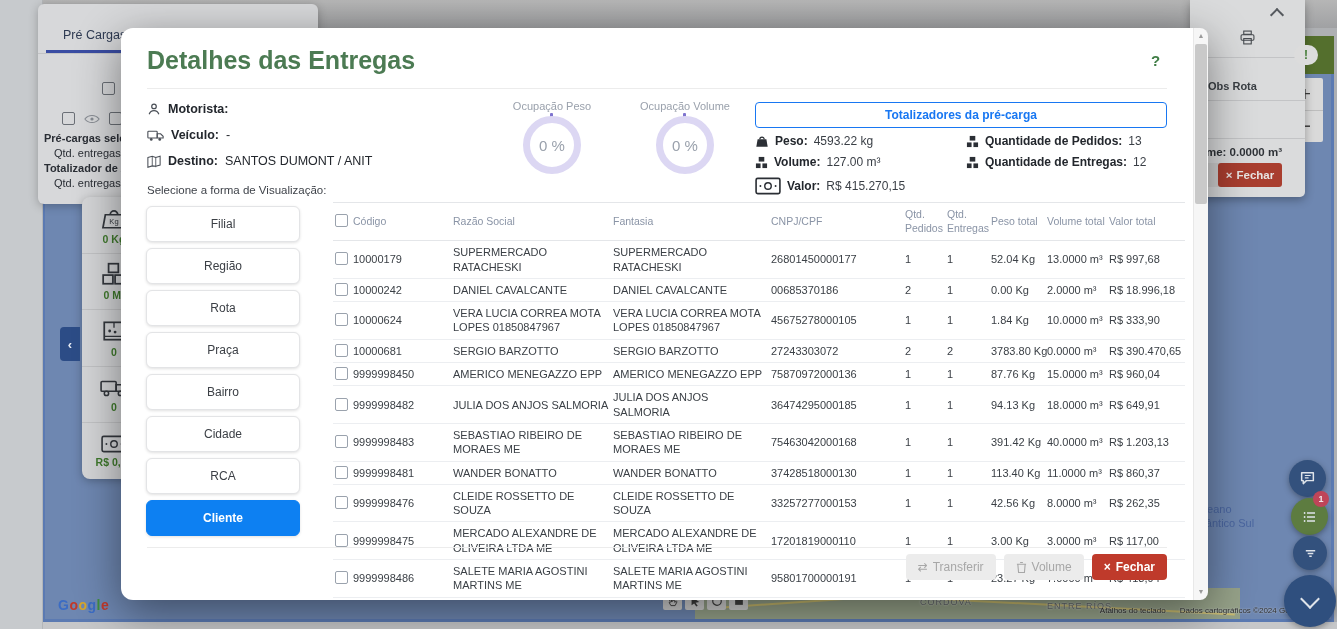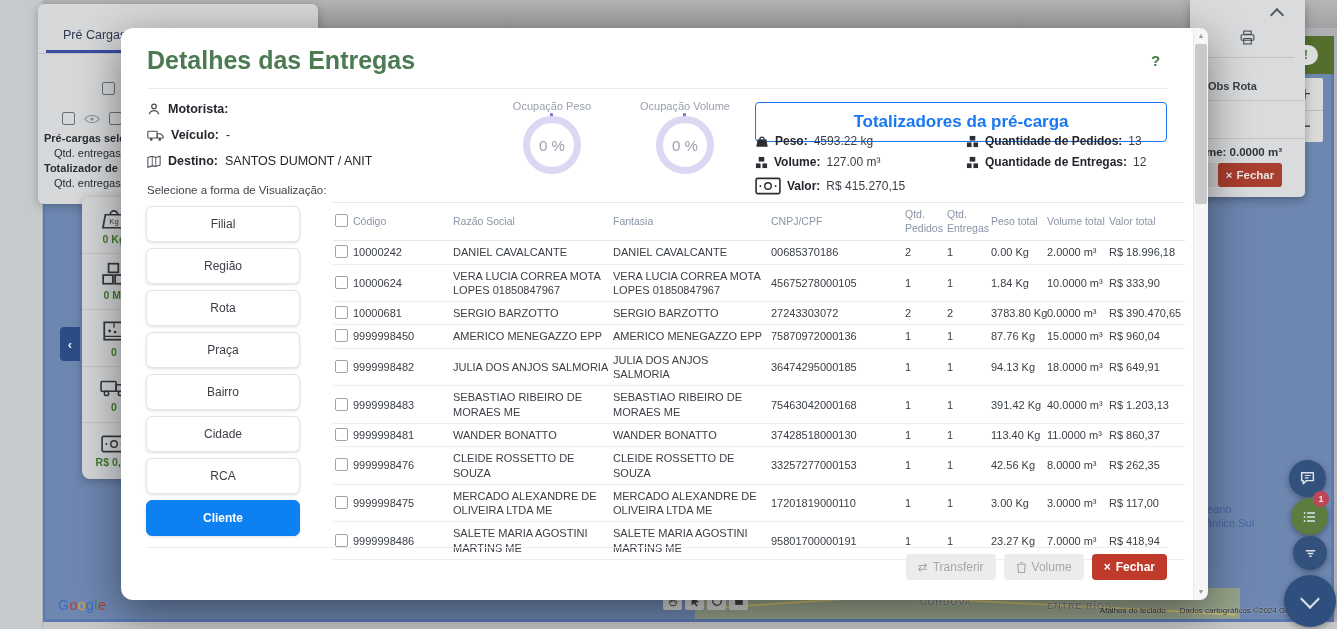--- a/index.html
+++ b/index.html
@@ -14,21 +14,21 @@
   .hamburger{left:11px;top:12px;width:20px;}
   .hamburger i{display:block;height:2.2px;background:#49536b;margin:0 0 3.6px 0;border-radius:1px;}
   .railicons{left:0;top:64px;width:42px;display:flex;flex-direction:column;align-items:center;gap:13px;color:#5d6878;}
   .railicons .ric{width:15px;height:15px;}
 
   .map{left:42px;top:46px;width:1292px;height:576px;background:#6e87b1;border:3px solid #5b7ab2;box-sizing:border-box;z-index:1;}
   .land{left:695px;top:588px;width:545px;height:31px;background:#96a289;z-index:2;overflow:hidden;}
   .road{position:absolute;height:1.5px;background:#c9bb6e;}
   .maplabel{z-index:2;color:#64686b;font-size:9px;letter-spacing:1px;text-shadow:0 0 2px #e7e7e7;}
   .oceanlabel{z-index:2;color:#4a66a0;font-size:11px;width:70px;line-height:1.25;}
-  .google{left:58px;top:597px;z-index:2;font-size:14px;font-weight:normal;letter-spacing:.5px;}
+  .google{left:58px;top:597px;z-index:2;font-size:14px;font-weight:bold;letter-spacing:.5px;}
   .maptools{left:663px;top:591px;z-index:3;display:flex;gap:3px;}
   .maptools .mtb{width:19px;height:19px;background:#d2d2d2;border-radius:2px;color:#3f3f3f;display:flex;align-items:center;justify-content:center;}
   .attr{right:6px;top:606px;z-index:2;font-size:8px;color:#2f2f2f;text-shadow:0 0 2px #cfd3da;}
   .attr span{margin-left:14px;}
   .bottomstrip{left:0;top:622px;width:1337px;height:7px;background:#c6c7c9;z-index:2;}
 
   .zoombox{left:1287px;top:78px;width:36px;height:64px;background:#d9d9d9;border-radius:2px;z-index:3;
            display:flex;flex-direction:column;}
   .zoombox div{flex:1;display:flex;align-items:center;justify-content:center;font-size:21px;color:#3c3c3c;}
   .zoombox div:first-child{border-bottom:1px solid #bdbdbd;}
@@ -88,22 +88,22 @@
   .inforow{position:absolute;left:26px;display:flex;align-items:center;gap:7px;font-size:12.5px;color:#23272d;}
   .inforow .lab{font-weight:bold;}
   .inforow .ico{color:#4a4f57;}
   .selview{position:absolute;left:26px;top:156px;font-size:11.5px;color:#3f434a;}
 
   .gauge-label{position:absolute;width:130px;text-align:center;top:72px;font-size:11px;color:#9aa1ac;}
   .gauge-ring{position:absolute;top:88px;width:58px;height:58px;border:7px solid #dcd7f3;border-radius:50%;box-sizing:border-box;
               display:flex;align-items:center;justify-content:center;font-size:15px;color:#9aa1ac;}
   .gauge-tick{position:absolute;top:85px;width:3px;height:9px;background:#7f74cf;border-radius:1px;}
 
-  .totbox{position:absolute;left:634px;top:74px;width:412px;height:40px;border:1.5px solid #1877f2;border-radius:4px;box-sizing:border-box;
-          display:flex;align-items:center;justify-content:center;font-size:17px;font-weight:bold;color:#1877f2;}
+  .totbox{position:absolute;left:634px;top:74px;width:412px;height:26px;border:1.5px solid #1877f2;border-radius:4px;box-sizing:border-box;
+          display:flex;align-items:center;justify-content:center;font-size:12px;font-weight:bold;color:#1877f2;}
   .totcol{position:absolute;top:106px;display:flex;flex-direction:column;gap:7px;}
   .totcol.c1{left:634px;} .totcol.c2{left:845px;}
   .totitem{display:flex;align-items:center;gap:6px;font-size:12px;color:#3a3f46;}
   .totitem .ico{color:#2b2f35;}
   .totitem b{color:#23272d;}
 
   .viewbtns{position:absolute;left:25px;top:178px;width:154px;display:flex;flex-direction:column;gap:6px;}
   .vbtn{height:36px;background:#fff;border:1px solid #e3e4e6;border-radius:6px;box-shadow:0 1px 3px rgba(0,0,0,.12);
         display:flex;align-items:center;justify-content:center;font-size:12px;color:#3c4046;box-sizing:border-box;}
   .vbtn.active{background:#0d80f2;border-color:#0d80f2;color:#fff;font-weight:bold;}
@@ -522,20 +522,31 @@
               <td>CNPJ/CPF</td>
               <td>Qtd. Pedidos</td>
               <td>Qtd. Entregas</td>
               <td>Peso total</td>
               <td>Volume total</td>
               <td>Valor total</td>
             </tr>
           </thead>
           <tbody>
             <tr>
+              <td class="first"><span class="cb"></span>10000179</td>
+              <td>SUPERMERCADO RATACHESKI</td>
+              <td>SUPERMERCADO RATACHESKI</td>
+              <td>26801450000177</td>
+              <td class="nw">1</td>
+              <td class="nw">1</td>
+              <td class="nw">52.04 Kg</td>
+              <td class="nw">13.0000 m³</td>
+              <td class="nw">R$ 997,68</td>
+            </tr>
+            <tr>
               <td class="first"><span class="cb"></span>10000242</td>
               <td>DANIEL CAVALCANTE</td>
               <td>DANIEL CAVALCANTE</td>
               <td>00685370186</td>
               <td class="nw">2</td>
               <td class="nw">1</td>
               <td class="nw">0.00 Kg</td>
               <td class="nw">2.0000 m³</td>
               <td class="nw">R$ 18.996,18</td>
             </tr>

